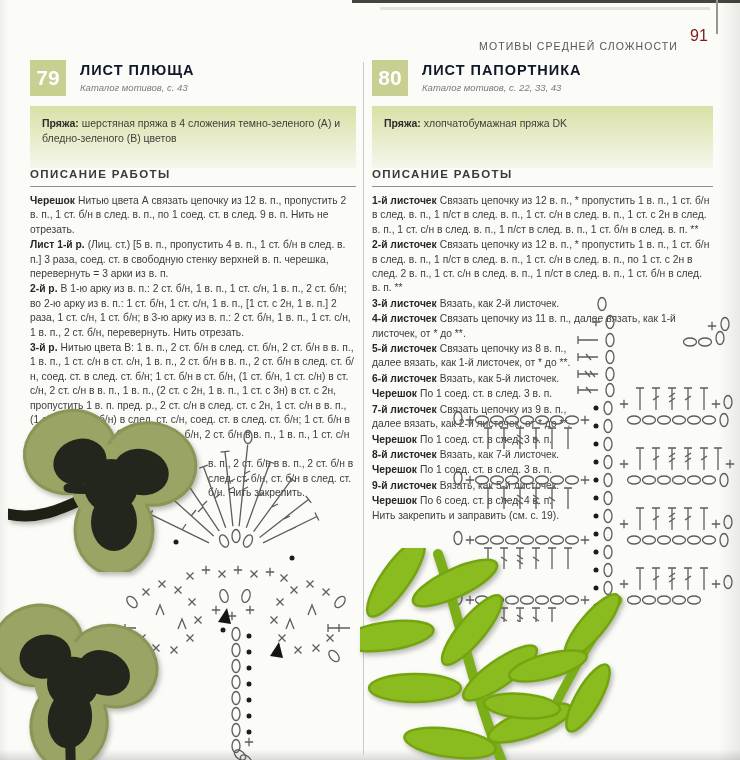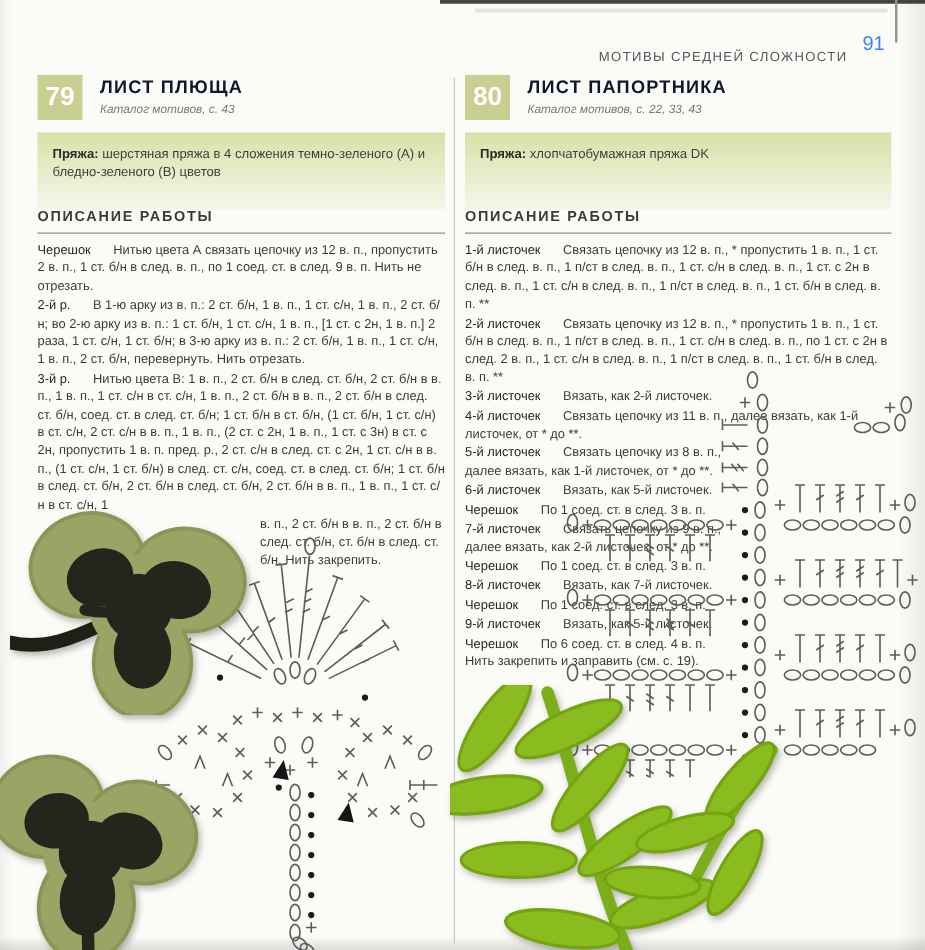--- a/index.html
+++ b/index.html
@@ -11,21 +11,21 @@
   .edge-top{position:absolute;left:352px;top:0;width:388px;height:3px;background:#45453f;}
   .edge-top-smudge{position:absolute;left:380px;top:7px;width:330px;height:3px;background:#e4e4df;}
   .edge-corner-line{position:absolute;left:716px;top:0;width:2px;height:34px;background:#96968f;}
   .edge-right{position:absolute;right:0;top:0;width:22px;height:760px;
     background:linear-gradient(to right,rgba(0,0,0,0),rgba(0,0,0,0.07));}
   .edge-bottom{position:absolute;left:0;bottom:0;width:740px;height:11px;
     background:linear-gradient(to bottom,rgba(0,0,0,0),rgba(0,0,0,0.13));}
   .edge-left{position:absolute;left:0;top:0;width:9px;height:760px;
     background:linear-gradient(to right,rgba(0,0,0,0.05),rgba(0,0,0,0));}
 
-  .pagenum{position:absolute;left:690px;top:27px;font-size:16px;color:#3b82f6;}
+  .pagenum{position:absolute;left:690px;top:27px;font-size:16px;color:#7f1d1d;}
   .running-head{position:absolute;right:62px;top:40px;font-size:10.5px;letter-spacing:1.1px;
     color:#55565a;}
 
   .col{position:absolute;top:60px;}
   .col-left{left:30px;width:326px;}
   .col-right{left:372px;width:341px;}
   .divider{position:absolute;left:363px;top:62px;width:1px;height:693px;background:#cbcbc6;}
 
   .pat-head{display:flex;align-items:flex-start;}
   .badge{width:36px;height:36px;background:#c9cf90;color:#fff;font-size:21px;font-weight:bold;
@@ -37,21 +37,21 @@
   .yarn-box{margin-top:10px;height:42px;padding:10px 12px;
     background:linear-gradient(to bottom,#d9e0a6,#f6f7ec);
     font-size:10.5px;line-height:1.45;color:#3f3f3c;}
   .yarn-box b{color:#2c2c2a;}
 
   .section-title{font-size:11.5px;font-weight:bold;letter-spacing:1.4px;
     color:#3a3a3a;border-bottom:1px solid #8f8f8c;padding-bottom:6px;}
 
   .steps{margin-top:7px;font-size:10.3px;line-height:1.4;}
   .step{margin:0 0 1px 0;}
-  .lead{font-weight:normal;color:#262624;padding-right:18px;}
+  .lead{font-weight:bold;color:#262624;padding-right:3px;}
   .narrow{width:206px;}
   .indent{margin-left:178px;width:148px;}
 
   svg{position:absolute;}
   .diagram{stroke:#5d5d5d;}
   .photo{filter:drop-shadow(2px 3px 2.5px rgba(60,60,50,0.35));}
 </style>
 </head>
 <body>
 
@@ -74,20 +74,21 @@
       <div class="pat-catalog">Каталог мотивов, с. 43</div>
     </div>
   </div>
   <div class="yarn-box">
     <b>Пряжа:</b>
     <span>шерстяная пряжа в 4 сложения темно-зеленого (А) и бледно-зеленого (В) цветов</span>
   </div>
   <div class="section-title">ОПИСАНИЕ РАБОТЫ</div>
   <div class="steps">
     <p class="step"><span class="lead">Черешок</span><span>Нитью цвета А связать цепочку из 12 в. п., пропустить 2 в. п., 1 ст. б/н в след. в. п., по 1 соед. ст. в след. 9 в. п. Нить не отрезать.</span></p>
+    <p class="step"><span class="lead">Лист 1-й р.</span><span>(Лиц. ст.) [5 в. п., пропустить 4 в. п., 1 ст. б/н в след. в. п.] 3 раза, соед. ст. в свободную стенку верхней в. п. черешка, перевернуть = 3 арки из в. п.</span></p>
     <p class="step"><span class="lead">2-й р.</span><span>В 1-ю арку из в. п.: 2 ст. б/н, 1 в. п., 1 ст. с/н, 1 в. п., 2 ст. б/н; во 2-ю арку из в. п.: 1 ст. б/н, 1 ст. с/н, 1 в. п., [1 ст. с 2н, 1 в. п.] 2 раза, 1 ст. с/н, 1 ст. б/н; в 3-ю арку из в. п.: 2 ст. б/н, 1 в. п., 1 ст. с/н, 1 в. п., 2 ст. б/н, перевернуть. Нить отрезать.</span></p>
     <p class="step"><span class="lead">3-й р.</span><span>Нитью цвета В: 1 в. п., 2 ст. б/н в след. ст. б/н, 2 ст. б/н в в. п., 1 в. п., 1 ст. с/н в ст. с/н, 1 в. п., 2 ст. б/н в в. п., 2 ст. б/н в след. ст. б/н, соед. ст. в след. ст. б/н; 1 ст. б/н в ст. б/н, (1 ст. б/н, 1 ст. с/н) в ст. с/н, 2 ст. с/н в в. п., 1 в. п., (2 ст. с 2н, 1 в. п., 1 ст. с 3н) в ст. с 2н, пропустить 1 в. п. пред. р., 2 ст. с/н в след. ст. с 2н, 1 ст. с/н в в. п., (1 ст. с/н, 1 ст. б/н) в след. ст. с/н, соед. ст. в след. ст. б/н; 1 ст. б/н в след. ст. б/н, 2 ст. б/н в след. ст. б/н, 2 ст. б/н в в. п., 1 в. п., 1 ст. с/н в ст. с/н, 1</span></p>
     <p class="step indent"><span>в. п., 2 ст. б/н в в. п., 2 ст. б/н в след. ст. б/н, ст. б/н в след. ст. б/н. Нить закрепить.</span></p>
   </div>
 </div>
 
 <div class="col col-right">
   <div class="pat-head">
     <div class="badge">80</div>
     <div class="pat-titles">

